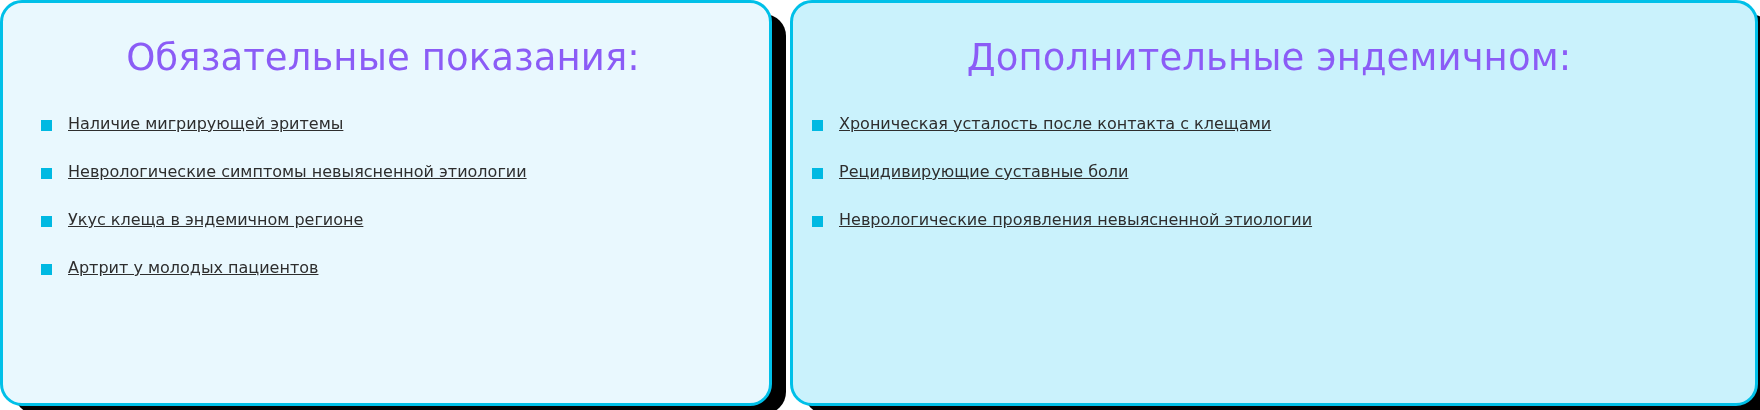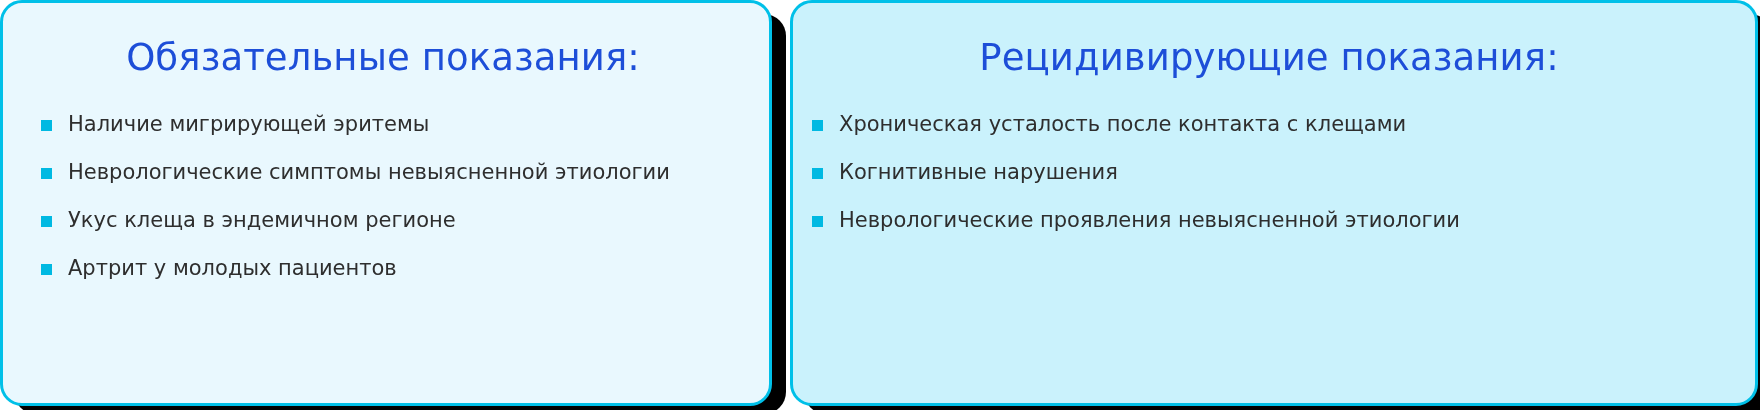--- a/index.html
+++ b/index.html
@@ -47,43 +47,44 @@
     top: 0px;
     width: 968px;
     height: 406px;
     background: #caf2fc;
   }
 
   .card-title {
     text-align: center;
     font-size: 37px;
     line-height: 44px;
-    color: #1d4ed8;
+    color: #8b5cf6;
     font-weight: 400;
     letter-spacing: 0.1px;
     white-space: nowrap;
   }
   #card-left .card-title  { margin: 33px 0 0 0; padding-right: 6px; }
   #card-right .card-title { margin: 33px 0 0 0; padding-right: 10px; }
 
   ul.bullet-list {
     list-style: none;
     margin: 0;
     padding: 0;
   }
   #card-left  ul.bullet-list { margin-top: 31px; padding-left: 38px; }
   #card-right ul.bullet-list { margin-top: 31px; padding-left: 19px; }
 
   ul.bullet-list > li {
     position: relative;
     padding-left: 27px;
     margin-bottom: 22px;
-    font-size: 21px;
+    font-size: 16px;
     line-height: 26px;
     color: #2e2e2e;
+    text-decoration: underline;
   }
   ul.bullet-list > li:last-child { margin-bottom: 11px; }
 
   ul.bullet-list > li > .bullet-square {
     position: absolute;
     left: 0px;
     top: 9px;
     width: 11px;
     height: 11px;
     background: #00b9e2;
@@ -115,29 +116,29 @@
         <span class="item-text">Укус клеща в эндемичном регионе</span>
       </li>
       <li>
         <span class="bullet-square"></span>
         <span class="item-text">Артрит у молодых пациентов</span>
       </li>
     </ul>
   </section>
 
   <section class="card" id="card-right">
-    <h2 class="card-title">Рецидивирующие показания:</h2>
+    <h2 class="card-title">Дополнительные эндемичном:</h2>
     <ul class="bullet-list">
       <li>
         <span class="bullet-square"></span>
         <span class="item-text">Хроническая усталость после контакта с клещами</span>
       </li>
       <li>
         <span class="bullet-square"></span>
-        <span class="item-text">Когнитивные нарушения</span>
+        <span class="item-text">Рецидивирующие суставные боли</span>
       </li>
       <li>
         <span class="bullet-square"></span>
         <span class="item-text">Неврологические проявления невыясненной этиологии</span>
       </li>
     </ul>
   </section>
 
 </div>
 

